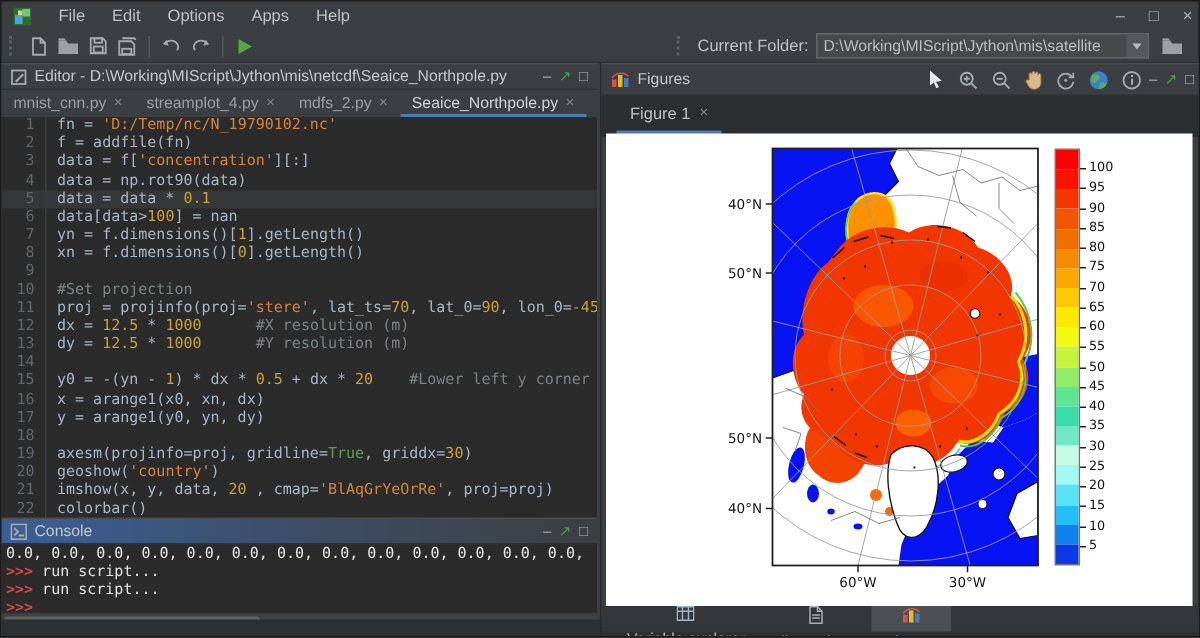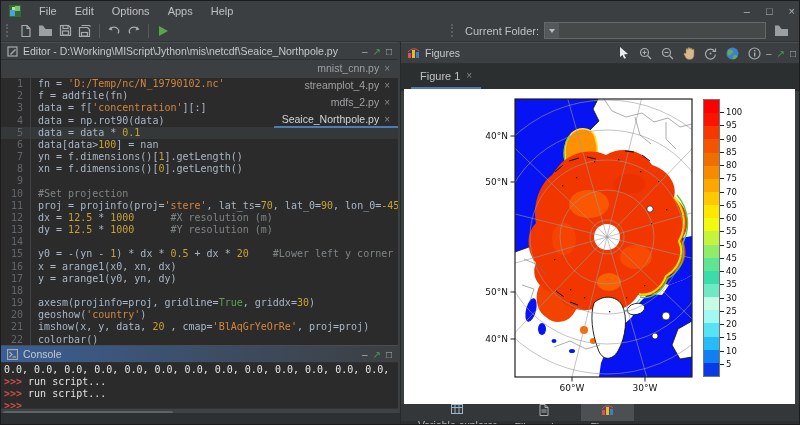--- a/index.html
+++ b/index.html
@@ -29,21 +29,21 @@
   #combo-arrow i{width:0;height:0;border-left:3.5px solid transparent;border-right:3.5px solid transparent;border-top:4px solid #b9bcbe;}
   
   .titlebar{height:16px;display:flex;align-items:center;font-size:10.5px;color:#c6c8ca;padding:0 6px;gap:5px;
             background:#3c3f41;border-top:1px solid #494d4f;border-bottom:1px solid #2e3133;}
   .tb-fill{flex:1;}
   .win-mini,.win-max{color:#aeb1b3;font-size:10px;}
   .win-detach{color:#4f9e53;font-size:10px;}
   .tb-icons{display:flex;align-items:center;gap:9px;}
   
   #editor-panel{position:absolute;left:0;top:41px;width:397px;height:302px;}
-  #editor-tabs{height:18px;background:#3c3f41;display:flex;align-items:flex-end;font-size:10.5px;color:#9da0a2;flex-direction:column;}
+  #editor-tabs{height:18px;background:#3c3f41;display:flex;align-items:flex-end;font-size:10.5px;color:#9da0a2;}
   .etab{display:flex;align-items:center;gap:5px;padding:2px 8px 3px;height:13px;cursor:default;}
   .etab.active{color:#d2d4d6;border-bottom:2px solid #4a7cb5;padding-bottom:1px;}
   .etab .close{color:#86898b;font-size:10px;}
   #code{height:268px;background:#2b2b2b;font-family:"DejaVu Sans Mono",monospace;font-size:10px;overflow:hidden;}
   .code-row{height:12.18px;line-height:12.2px;white-space:pre;display:flex;}
   .code-row.cur{background:#343839;}
   .lnum{flex:0 0 22px;text-align:right;padding-right:7px;margin-right:7px;border-right:1px solid #3d4143;color:#61676b;}
   .tok-d{color:#a9b7c6}.tok-s{color:#d6863c}.tok-n{color:#c9a237}.tok-c{color:#7e8486}.tok-k{color:#5f9e52}
   
   #console-panel{position:absolute;left:0;top:344px;width:397px;height:80px;}
@@ -139,20 +139,21 @@
     </span>
     <span class="tb-sep"></span>
     <span class="tb-btn">
         <span id="run-triangle"></span>
       </span>
   </div>
   <div id="folderbar">
     <span class="tb-handle"></span>
     <span id="folder-label">Current Folder:</span>
     <span id="folder-combo">
+      <span class="val">D:\Working\MIScript\Jython\mis\satellite</span>
       <span id="combo-arrow">
           <i></i>
         </span>
     </span>
     <span class="tb-btn">
       <svg width="15" height="13" viewBox="0 0 15 13">
           <path d="M1 3h5l1.5 2H14v7H1z" fill="#9aa0a3"></path>
           <path d="M1 3V1.5h4L6 3" fill="#9aa0a3"></path>
         </svg>
     </span>

